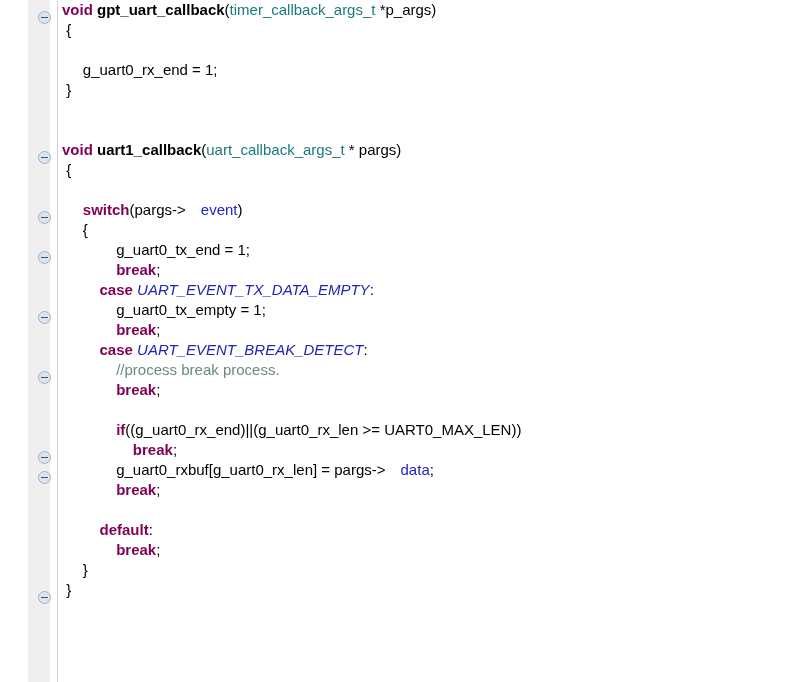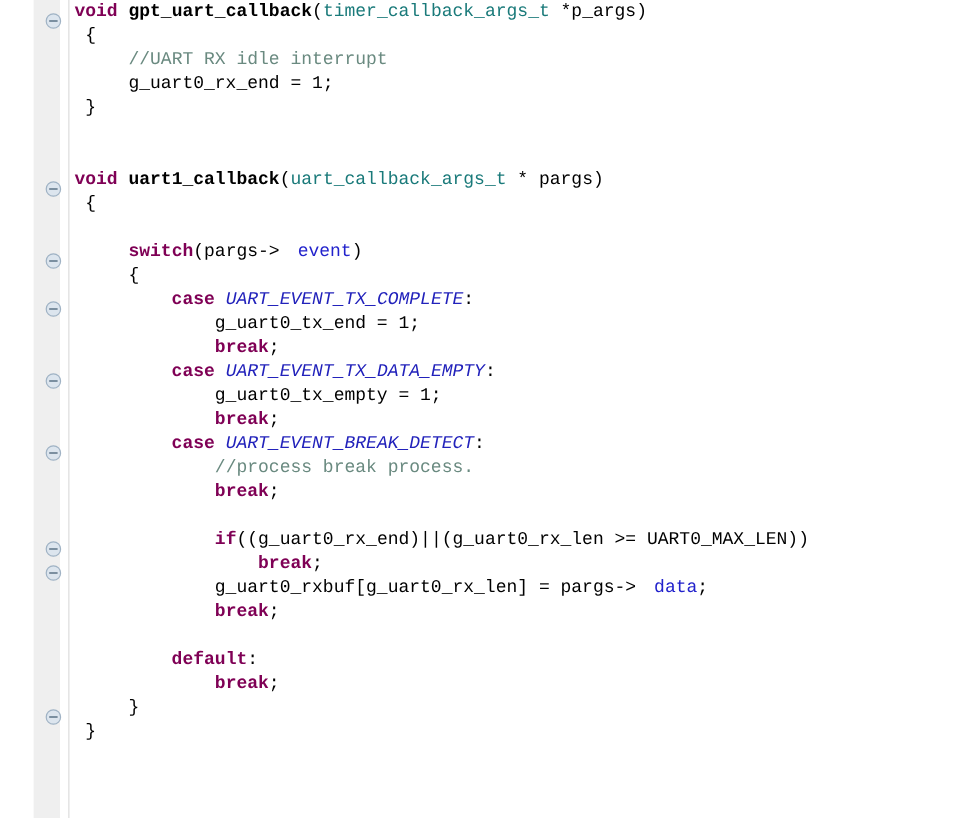--- a/index.html
+++ b/index.html
@@ -94,21 +94,21 @@
     left: 0;
     top: 0;
     width: 100%;
     padding-left: 4px;
     box-sizing: border-box;
   }
   .code-line {
     height: 20px;
     line-height: 20px;
     font-size: 15px;
-    font-family: Liberation Mono, monospace;
+    font-family: Liberation Sans, sans-serif;
     white-space: pre;
     color: #000000;
   }
 
   
   .tok-kw       { color: #7f0055; font-weight: bold; }
   .tok-fn       { color: #000000; font-weight: bold; }
   .tok-type     { color: #1a7a7a; }
   .tok-plain    { color: #000000; }
   .tok-comment  { color: #6a8a80; }
@@ -123,31 +123,30 @@
 
   <div class="gutter-annotation"></div>
   <div class="gutter-fold"></div>
   <div class="gutter-pad"></div>
   <div class="gutter-sep"></div>
 
   <div class="code-area">
     <div class="code-lines" id="code-lines">
         <div class="code-line"><span class="tok-kw">void</span><span class="tok-plain"> </span><span class="tok-fn">gpt_uart_callback</span><span class="tok-punct">(</span><span class="tok-type">timer_callback_args_t</span><span class="tok-plain"> *p_args)</span></div>
         <div class="code-line"><span class="tok-plain"> {</span></div>
-        <div class="code-line"><span class="tok-plain">     </span><span class="tok-comment">//UART RX idle interrupt</span></div>
+        <div class="code-line"><span class="tok-plain">     </span></div>
         <div class="code-line"><span class="tok-plain">     g_uart0_rx_end = 1;</span></div>
         <div class="code-line"><span class="tok-plain"> }</span></div>
         <div class="code-line">&nbsp;</div>
         <div class="code-line">&nbsp;</div>
         <div class="code-line"><span class="tok-kw">void</span><span class="tok-plain"> </span><span class="tok-fn">uart1_callback</span><span class="tok-punct">(</span><span class="tok-type">uart_callback_args_t</span><span class="tok-plain"> * pargs)</span></div>
         <div class="code-line"><span class="tok-plain"> {</span></div>
         <div class="code-line"><span class="tok-plain">     </span></div>
         <div class="code-line"><span class="tok-plain">     </span><span class="tok-kw">switch</span><span class="tok-plain">(pargs-&gt;</span><span class="tok-field">event</span><span class="tok-plain">)</span></div>
         <div class="code-line"><span class="tok-plain">     {</span></div>
-        <div class="code-line"><span class="tok-plain">         </span><span class="tok-kw">case</span><span class="tok-plain"> </span><span class="tok-enum">UART_EVENT_TX_COMPLETE</span><span class="tok-plain">:</span></div>
         <div class="code-line"><span class="tok-plain">             g_uart0_tx_end = 1;</span></div>
         <div class="code-line"><span class="tok-plain">             </span><span class="tok-kw">break</span><span class="tok-plain">;</span></div>
         <div class="code-line"><span class="tok-plain">         </span><span class="tok-kw">case</span><span class="tok-plain"> </span><span class="tok-enum">UART_EVENT_TX_DATA_EMPTY</span><span class="tok-plain">:</span></div>
         <div class="code-line"><span class="tok-plain">             g_uart0_tx_empty = 1;</span></div>
         <div class="code-line"><span class="tok-plain">             </span><span class="tok-kw">break</span><span class="tok-plain">;</span></div>
         <div class="code-line"><span class="tok-plain">         </span><span class="tok-kw">case</span><span class="tok-plain"> </span><span class="tok-enum">UART_EVENT_BREAK_DETECT</span><span class="tok-plain">:</span></div>
         <div class="code-line"><span class="tok-plain">             </span><span class="tok-comment">//process break process.</span></div>
         <div class="code-line"><span class="tok-plain">             </span><span class="tok-kw">break</span><span class="tok-plain">;</span></div>
         <div class="code-line">&nbsp;</div>
         <div class="code-line"><span class="tok-plain">             </span><span class="tok-kw">if</span><span class="tok-plain">((g_uart0_rx_end)||(g_uart0_rx_len &gt;= UART0_MAX_LEN))</span></div>

